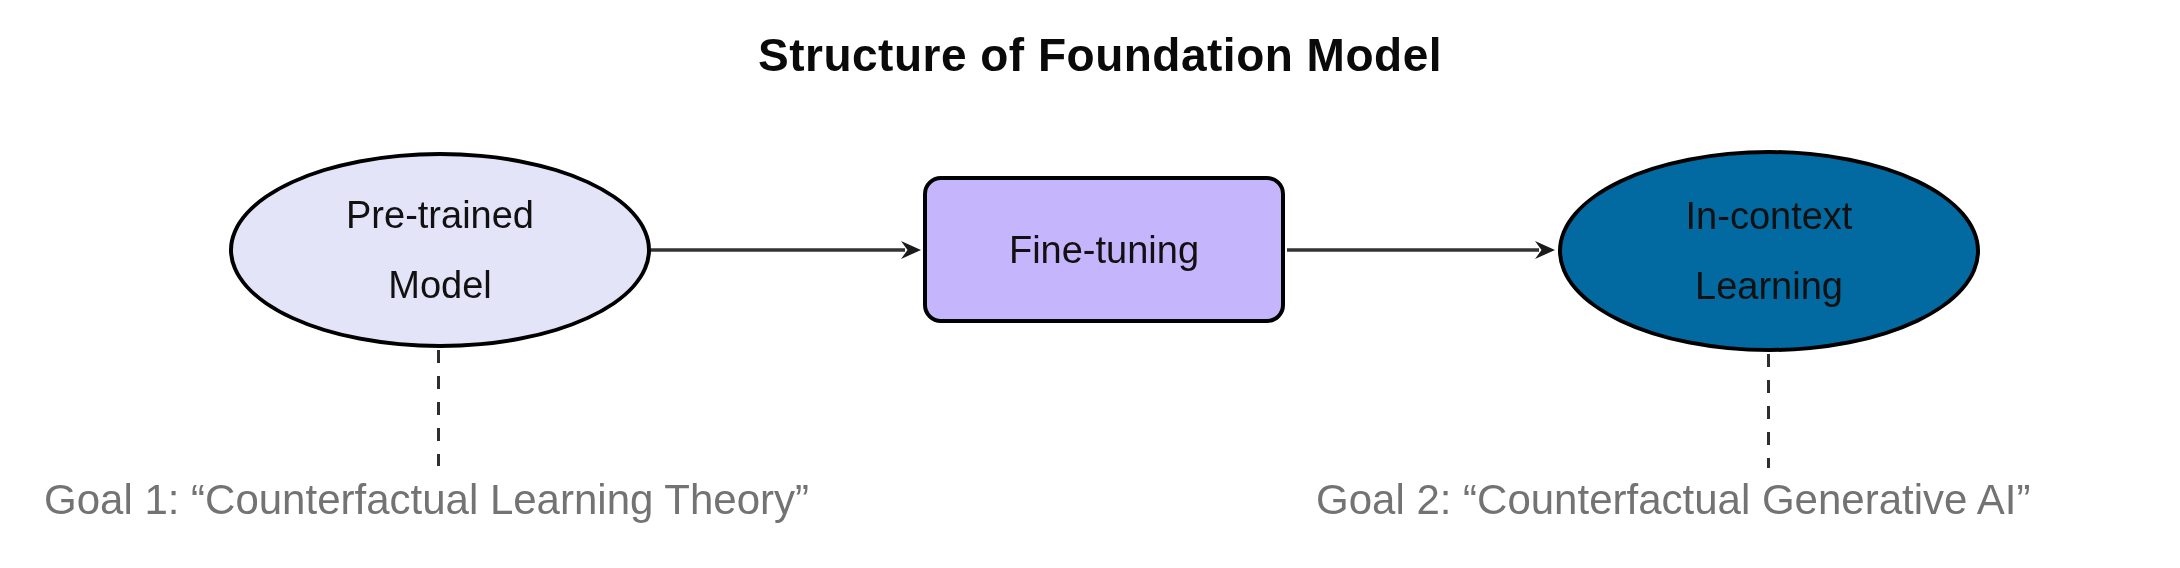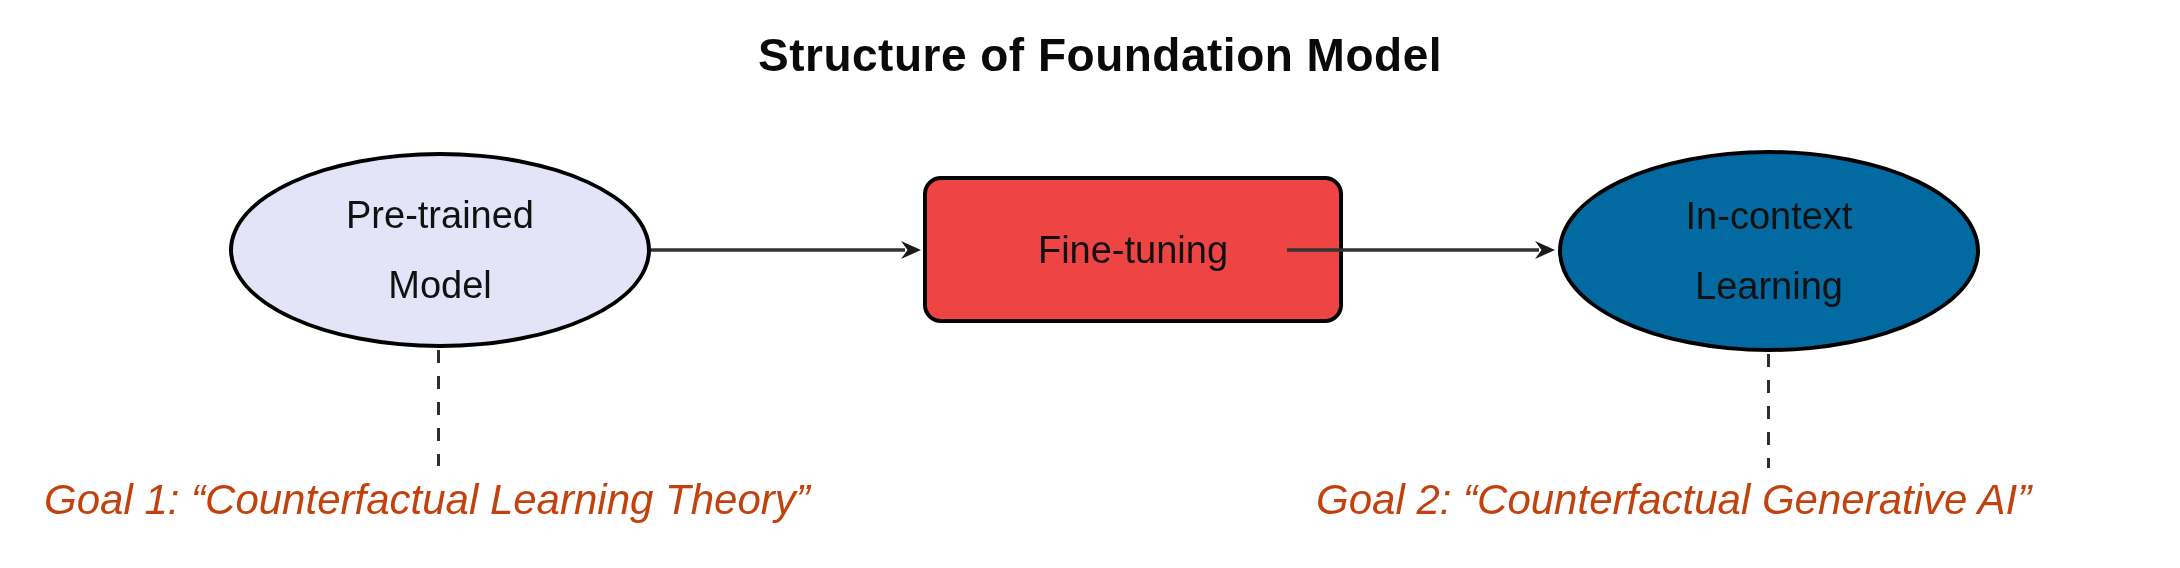--- a/index.html
+++ b/index.html
@@ -45,23 +45,23 @@
   .node-pretrained {
     left: 229px;
     top: 152px;
     width: 422px;
     height: 196px;
     background: #E4E4F8;
   }
   .node-finetuning {
     left: 923px;
     top: 176px;
-    width: 420px;
+    width: 362px;
     height: 147px;
-    background: #ef4444;
+    background: #c4b5fd;
     border-radius: 18px;
   }
   .node-incontext {
     left: 1558px;
     top: 150px;
     width: 422px;
     height: 202px;
     background: #0369a1;
   }
   .arrow {
@@ -80,22 +80,21 @@
       #2e2e2e 0px, #2e2e2e 13px,
       transparent 13px, transparent 26px
     );
   }
   .dashed-1 { left: 437px; top: 350px; height: 116px; }
   .dashed-2 { left: 1767px; top: 354px; height: 114px; }
   .goal-label {
     position: absolute;
     top: 476px;
     font-size: 42px;
-    font-style: italic;
-    color: #c2410c;
+    color: #737373;
     white-space: nowrap;
   }
   .goal-1 { left: 44px; }
   .goal-2 { left: 1316px; }
 </style>
 </head>
 <body>
 
 <div class="canvas">
 

